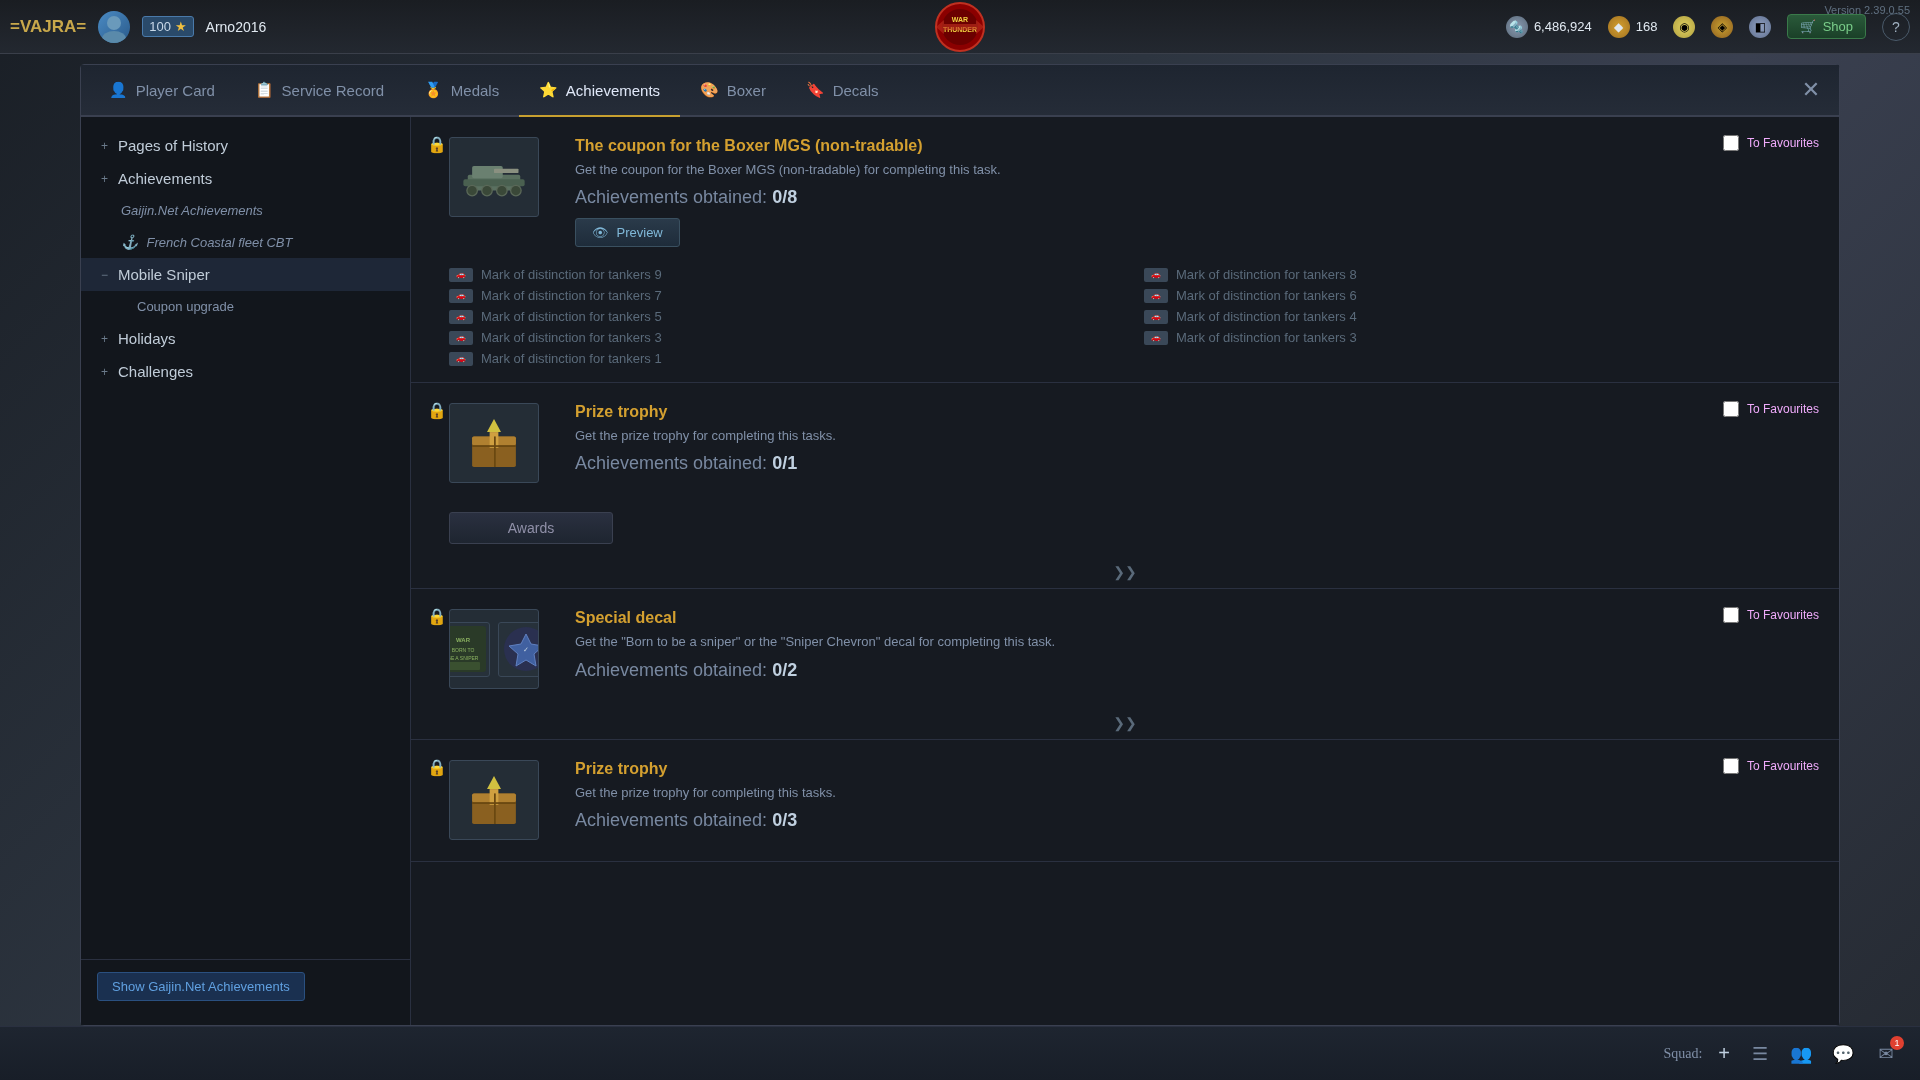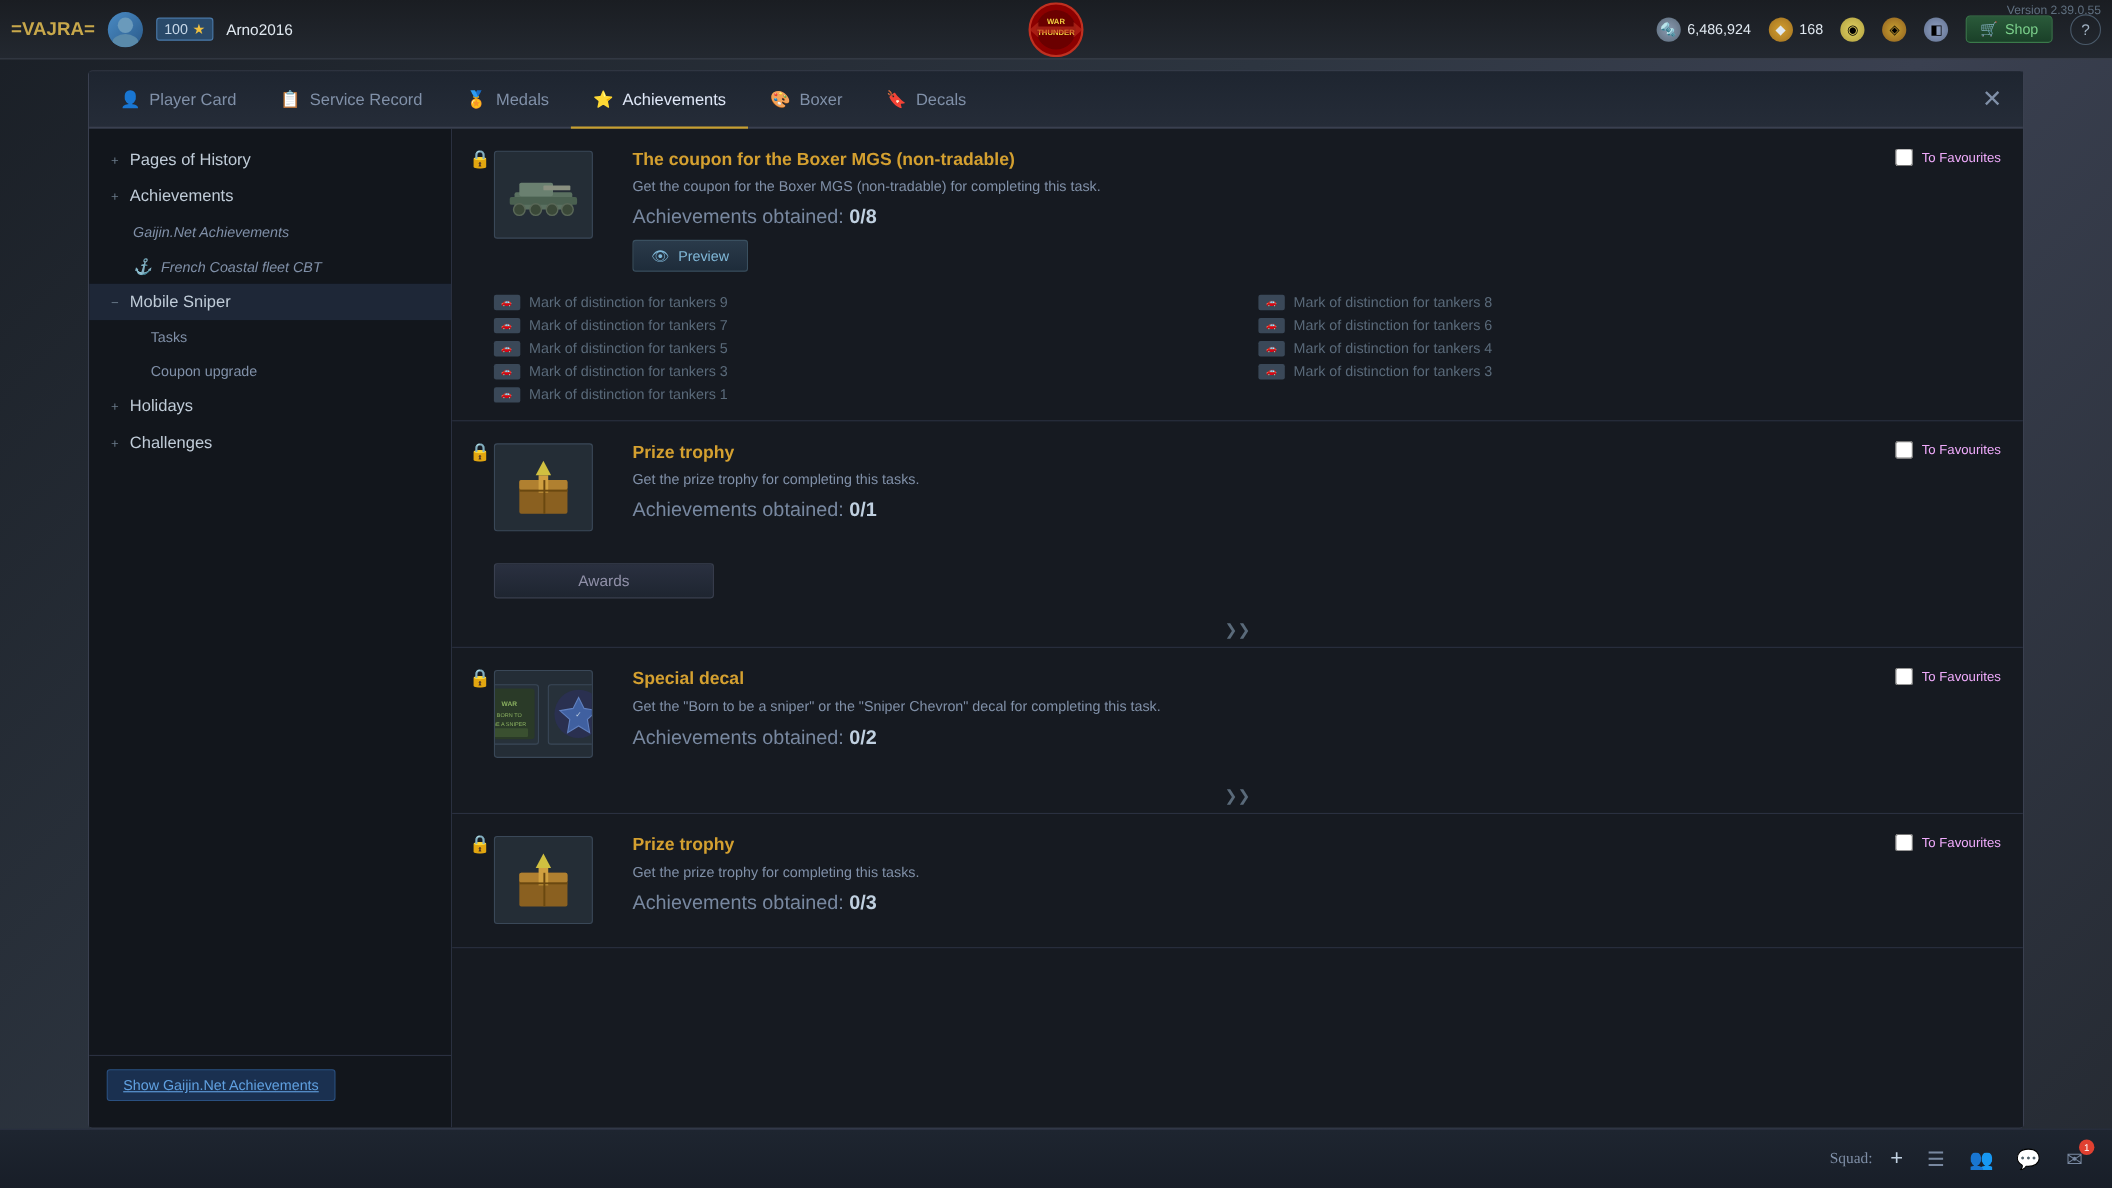--- a/index.html
+++ b/index.html
@@ -288,21 +288,20 @@
     }
 
     .show-achievements-btn {
       background: #1a3050;
       border: 1px solid #2a5080;
       border-radius: 3px;
       color: #60a0e0;
       font-size: 13px;
       padding: 6px 14px;
       cursor: pointer;
-      text-decoration: underline;
     }
 
     
     .main-content {
       flex: 1;
       overflow-y: auto;
       padding: 0;
       background: rgba(22, 26, 34, 0.95);
     }
 
@@ -439,21 +438,21 @@
     }
 
     .awards-btn {
       background: linear-gradient(180deg, #2a3040, #1e2530);
       border: 1px solid #3a4050;
       border-radius: 3px;
       color: #9090a8;
       font-size: 14px;
       padding: 7px 40px;
       cursor: pointer;
-      width: 200px;
+      width: 164px;
       text-align: center;
     }
 
     
     .expand-chevron {
       display: flex;
       align-items: center;
       justify-content: center;
       padding: 4px 0 8px;
       color: #5a6a7a;
@@ -662,23 +661,20 @@
       <div class="sidebar-item sub-item">
         <span>Gaijin.Net Achievements</span>
       </div>
       <div class="sidebar-item sub-item">
         <span class="special-icon">⚓</span>
         <span>French Coastal fleet CBT</span>
       </div>
       <div class="sidebar-item category active">
         <span class="collapse-icon">−</span>
         <span>Mobile Sniper</span>
-      </div>
-      <div class="sidebar-item sub-item-2">
-        <span>Tasks</span>
       </div>
       <div class="sidebar-item sub-item-2">
         <span>Coupon upgrade</span>
       </div>
       <div class="sidebar-item category">
         <span class="expand-icon">+</span>
         <span>Holidays</span>
       </div>
       <div class="sidebar-item category">
         <span class="expand-icon">+</span>

